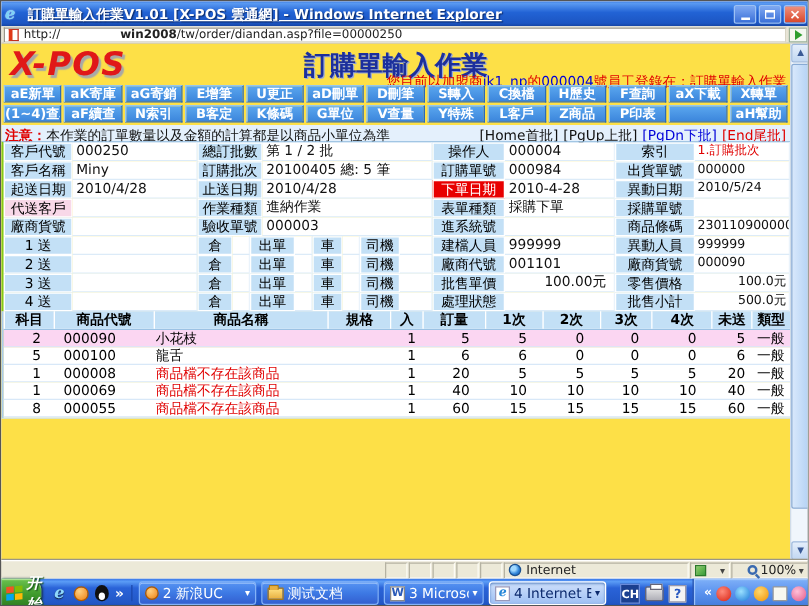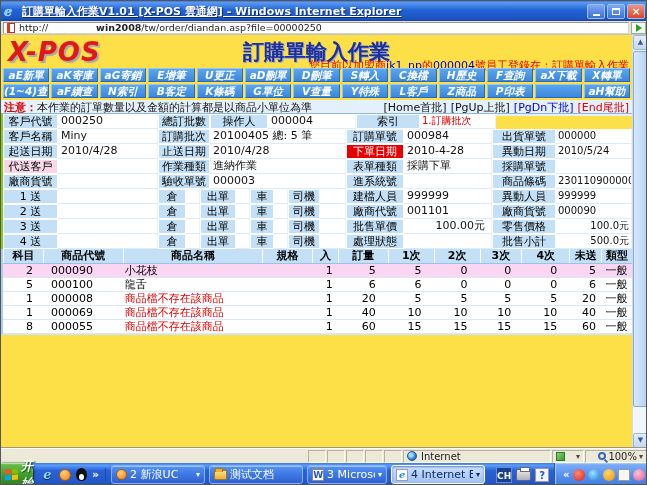--- a/index.html
+++ b/index.html
@@ -33,29 +33,29 @@
   
   .content { position: absolute; top: 34px; left: 0; width: 631px; height: 413px; background: #fde047; overflow: hidden; }
 
   .xpos-logo { position: absolute; top: 2px; left: 7px; font-size: 26px; font-weight: 900; font-style: italic;
     color: #e01818; letter-spacing: 1px; text-shadow: 2px 2px 1px #a8a8a8; }
   .page-title { position: absolute; top: 3px; left: 0; width: 100%; text-align: center; font-size: 21px; font-weight: bold;
     color: #1c2f9c; text-shadow: 1px 1px 0 #98a8d8; }
   .login-line { position: absolute; top: 23px; right: 3px; font-size: 11px; color: #e00000; white-space: nowrap; }
   .login-line .acct { color: #0000d8; }
 
-  .toolbar { position: absolute; left: 2px; width: 627px; display: flex; gap: 2px; font-style: italic; }
+  .toolbar { position: absolute; left: 2px; width: 627px; display: flex; gap: 2px; }
   .tb1 { top: 33px; } .tb2 { top: 49px; }
   .tbtn { flex: 1; height: 14px; background: linear-gradient(180deg,#5aa6ee,#3c86dc);
     border: 1px solid #94c6f2; border-bottom-color: #2a6ab8; border-right-color: #2a6ab8;
     color: #fff; font-size: 10.5px; font-weight: bold; text-align: center; line-height: 12px;
     white-space: nowrap; overflow: hidden; }
 
   .notebar { position: absolute; top: 65px; left: 0; width: 631px; height: 16px; background: #e4f0fc;
-    display: flex; align-items: flex-start; font-size: 11px; padding: 0 3px; white-space: nowrap; }
+    display: flex; align-items: center; font-size: 11px; padding: 0 3px; white-space: nowrap; }
   .note-label { color: #e00000; font-weight: bold; }
   .note-text { color: #111; }
   .note-nav { margin-left: auto; display: flex; gap: 4px; }
   .nv0, .nv1 { color: #111; } .nv2 { color: #0000d8; } .nv3 { color: #e00000; }
 
   
   .formgrid { position: absolute; top: 78px; left: 0; width: 631px; border-top: 1px solid #8cb8dc; border-left: 2px solid #84cc16; }
   .frow { display: flex; height: 15px; }
   .cell { height: 15px; font-size: 11px; line-height: 13px; white-space: nowrap; overflow: hidden; }
   .lbl { background: #c3e0f6; color: #000; text-align: center; border: 1px solid #fff; }
@@ -238,20 +238,21 @@
         <span class="nv2">[PgDn下批]</span>
         <span class="nv3">[End尾批]</span>
       </span>
     </div>
 
     <div class="formgrid">
       <div class="frow">
         <span class="cell lbl w-l1">客戶代號</span>
         <span class="cell val w-v1">000250</span>
         <span class="cell lbl w-l2">總訂批數</span>
+        <span class="cell val w-v2">第 1 / 2 批</span>
         <span class="cell lbl w-l3">操作人</span>
         <span class="cell val w-v3">000004</span>
         <span class="cell lbl w-l4">索引</span>
         <span class="cell val w-v4 v-red">1.訂購批次</span>
       </div>
       <div class="frow">
         <span class="cell lbl w-l1">客戶名稱</span>
         <span class="cell val w-v1">Miny</span>
         <span class="cell lbl w-l2">訂購批次</span>
         <span class="cell val w-v2">20100405 總: 5 筆</span>

